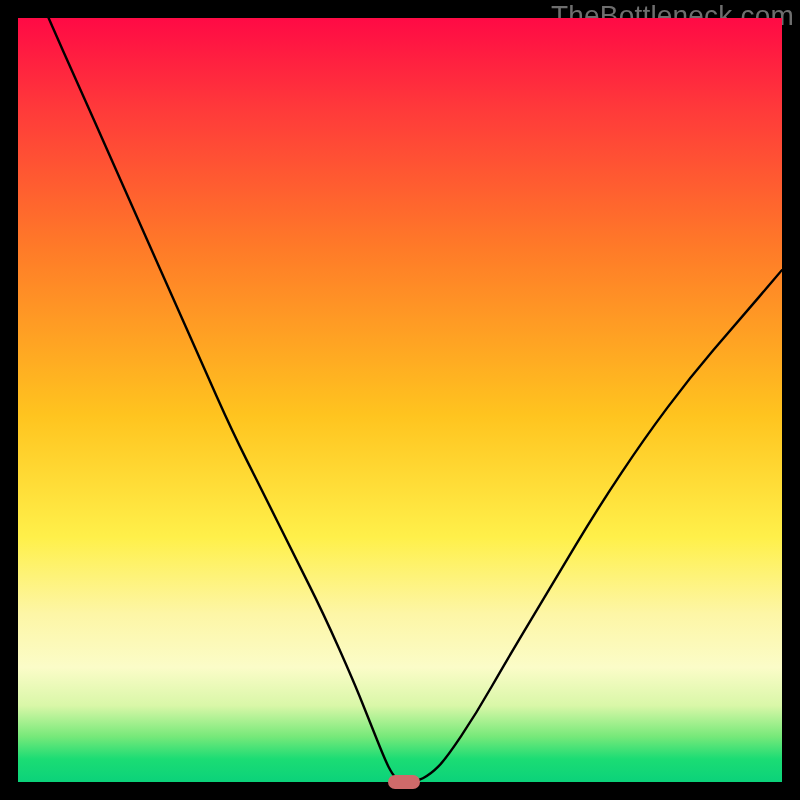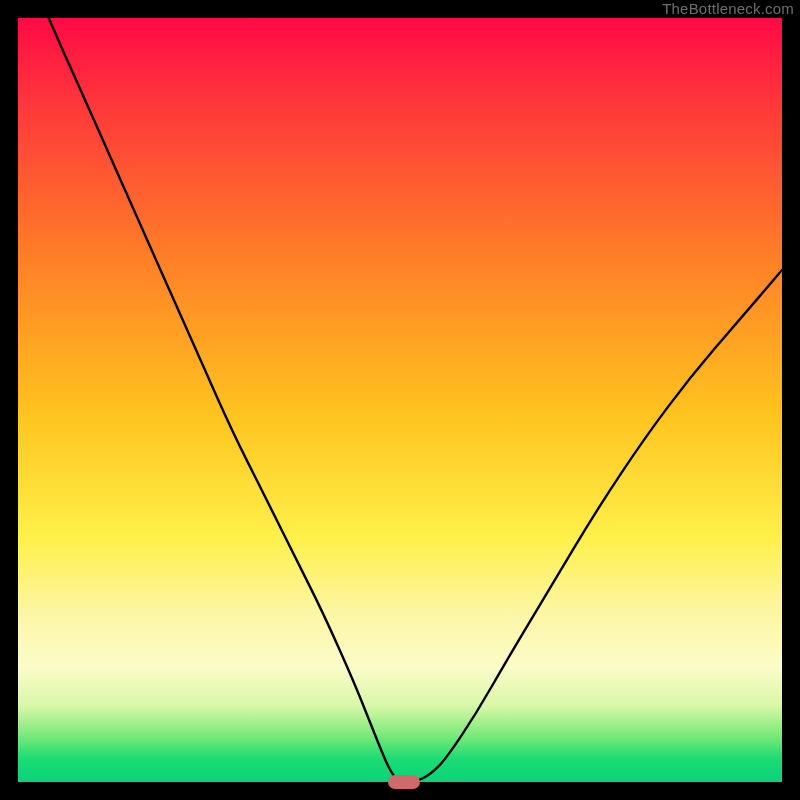--- a/index.html
+++ b/index.html
@@ -37,21 +37,21 @@
       #78e97a 94%,
       #1bdc74 97%,
       #0bd27a 100%
     );
   }
   .watermark {
     position: absolute;
     top: 0px;
     right: 6px;
     color: #6e6e6e;
-    font-size: 15px;
+    font-size: 28px;
     font-weight: 500;
     letter-spacing: 0.2px;
     user-select: none;
   }
   .marker {
     position: absolute;
     width: 32px;
     height: 14px;
     border-radius: 8px;
     background: #cf6a6a;

